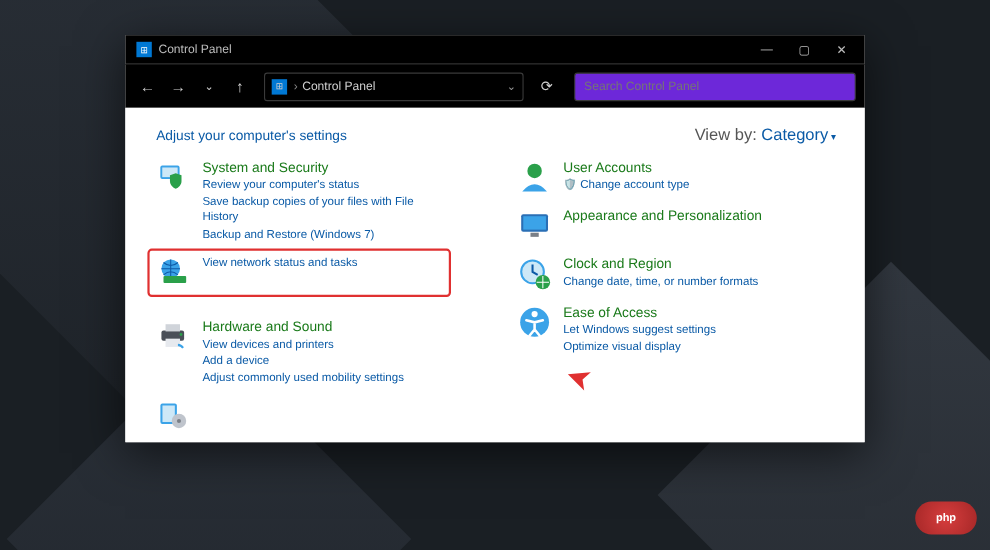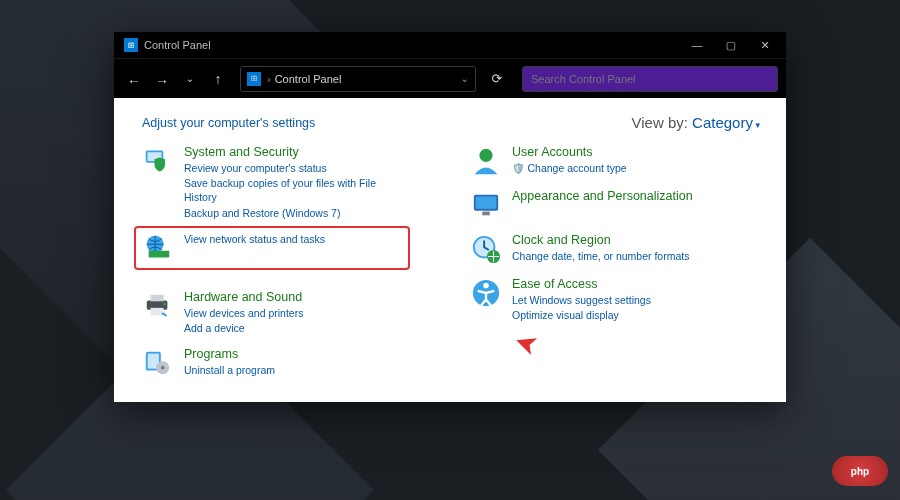--- a/index.html
+++ b/index.html
@@ -15,21 +15,21 @@
   .titlebar .app-icon { width: 14px; height: 14px; background: #0078d4; margin: 0 6px; display: flex; align-items: center; justify-content: center; font-size: 8px; color: #fff; }
   .win-controls { margin-left: auto; display: flex; }
   .win-controls div { width: 34px; height: 26px; display: flex; align-items: center; justify-content: center; color: #bcbcbc; font-size: 11px; }
 
   .navbar { height: 40px; background: #000; display: flex; align-items: center; padding: 0 8px; gap: 4px; border-top: 1px solid #1a1a1a; }
   .navbtn { width: 24px; height: 24px; display: flex; align-items: center; justify-content: center; color: #d0d0d0; font-size: 14px; }
   .addr { flex: 0 0 auto; height: 26px; background: #000; border: 1px solid #3a3a3a; border-radius: 3px; display: flex; align-items: center; padding: 0 6px; color: #d0d0d0; font-size: 11px; margin-left: 6px; width: 236px; }
   .addr .cp-icon { width: 14px; height: 14px; background: #0078d4; margin-right: 6px; font-size: 8px; display:flex; align-items:center; justify-content:center;}
   .addr-drop { margin-left: auto; color: #9a9a9a; font-size: 10px; }
   .refresh { width: 26px; height: 26px; display: flex; align-items: center; justify-content: center; color: #d0d0d0; font-size: 13px; margin-left: 4px; }
-  .search { flex: 1; height: 26px; background: #4c1d95; border: 1px solid #3a3a3a; border-radius: 3px; margin-left: 8px; display: flex; align-items: center; padding: 0 8px; }
+  .search { flex: 1; height: 26px; background: #6d28d9; border: 1px solid #3a3a3a; border-radius: 3px; margin-left: 8px; display: flex; align-items: center; padding: 0 8px; }
   .search input { background: transparent; border: none; color: #aaa; font-size: 11px; width: 100%; outline: none; }
 
   .content { flex: 1; background: #fff; padding: 16px 26px 12px 28px; overflow: hidden; position: relative; }
   .header-row { display: flex; align-items: center; margin-bottom: 14px; }
   .adjust { color: #0a5aa6; font-size: 12.5px; }
   .viewby { margin-left: auto; font-size: 15px; color: #555; }
   .viewby .cat { color: #0a5aa6; }
   .viewby .cat::after { content: " ▾"; font-size: 9px; color: #0a5aa6; }
 
   .grid { display: flex; gap: 68px; }
@@ -146,35 +146,32 @@
                 <rect x="8" y="4" width="14" height="7" fill="#d0d4da"></rect>
                 <rect x="8" y="18" width="14" height="8" fill="#e6e9ee"></rect>
                 <circle cx="23" cy="14" r="1.4" fill="#2aa04a"></circle>
                 <path d="M20 24 q3 0 5 3" stroke="#3ba3e8" stroke-width="2" fill="none"></path>
               </svg>
           </div>
           <div class="item-body">
             <a class="item-title">Hardware and Sound</a>
             <a class="item-link">View devices and printers</a>
             <a class="item-link">Add a device</a>
+            <a class="item-link">Adjust commonly used mobility settings</a>
           </div>
         </div>
 
         <div class="item">
           <div class="icon48 ico-programs">
             <svg viewBox="0 0 32 32">
                 <rect x="3" y="4" width="16" height="20" rx="2" fill="#3ba3e8"></rect>
                 <rect x="5" y="6" width="12" height="16" fill="#cde8f7"></rect>
                 <circle cx="21" cy="21" r="7" fill="#bfc4cc"></circle>
                 <circle cx="21" cy="21" r="2" fill="#7a7f87"></circle>
               </svg>
-          </div>
-          <div class="item-body">
-            <a class="item-title">Programs</a>
-            <a class="item-link">Uninstall a program</a>
           </div>
         </div>
 
       </div>
 
       <div class="col right">
 
         <div class="item">
           <div class="icon48 ico-user">
             <svg viewBox="0 0 32 32">

